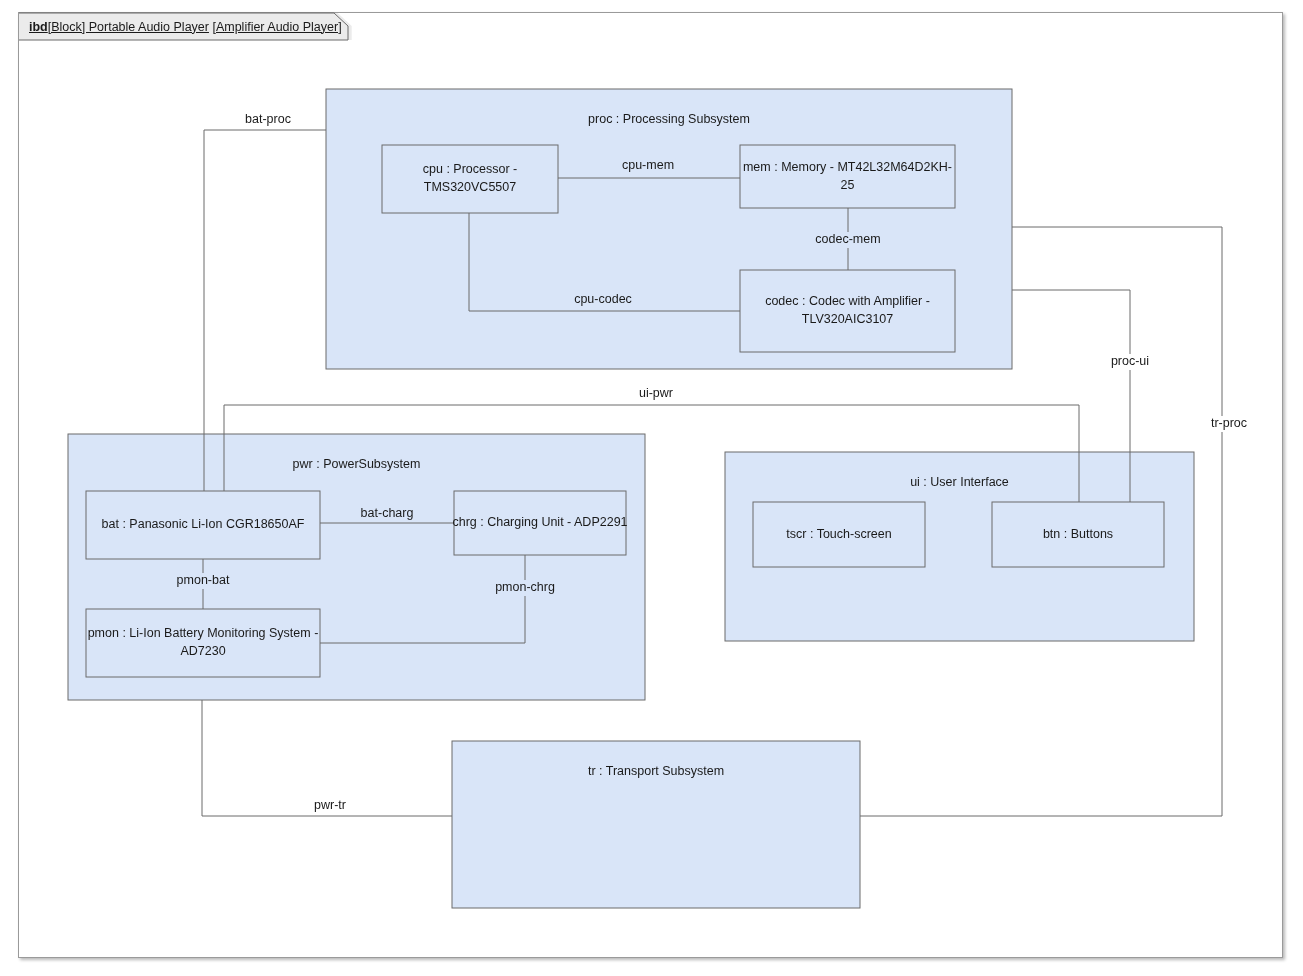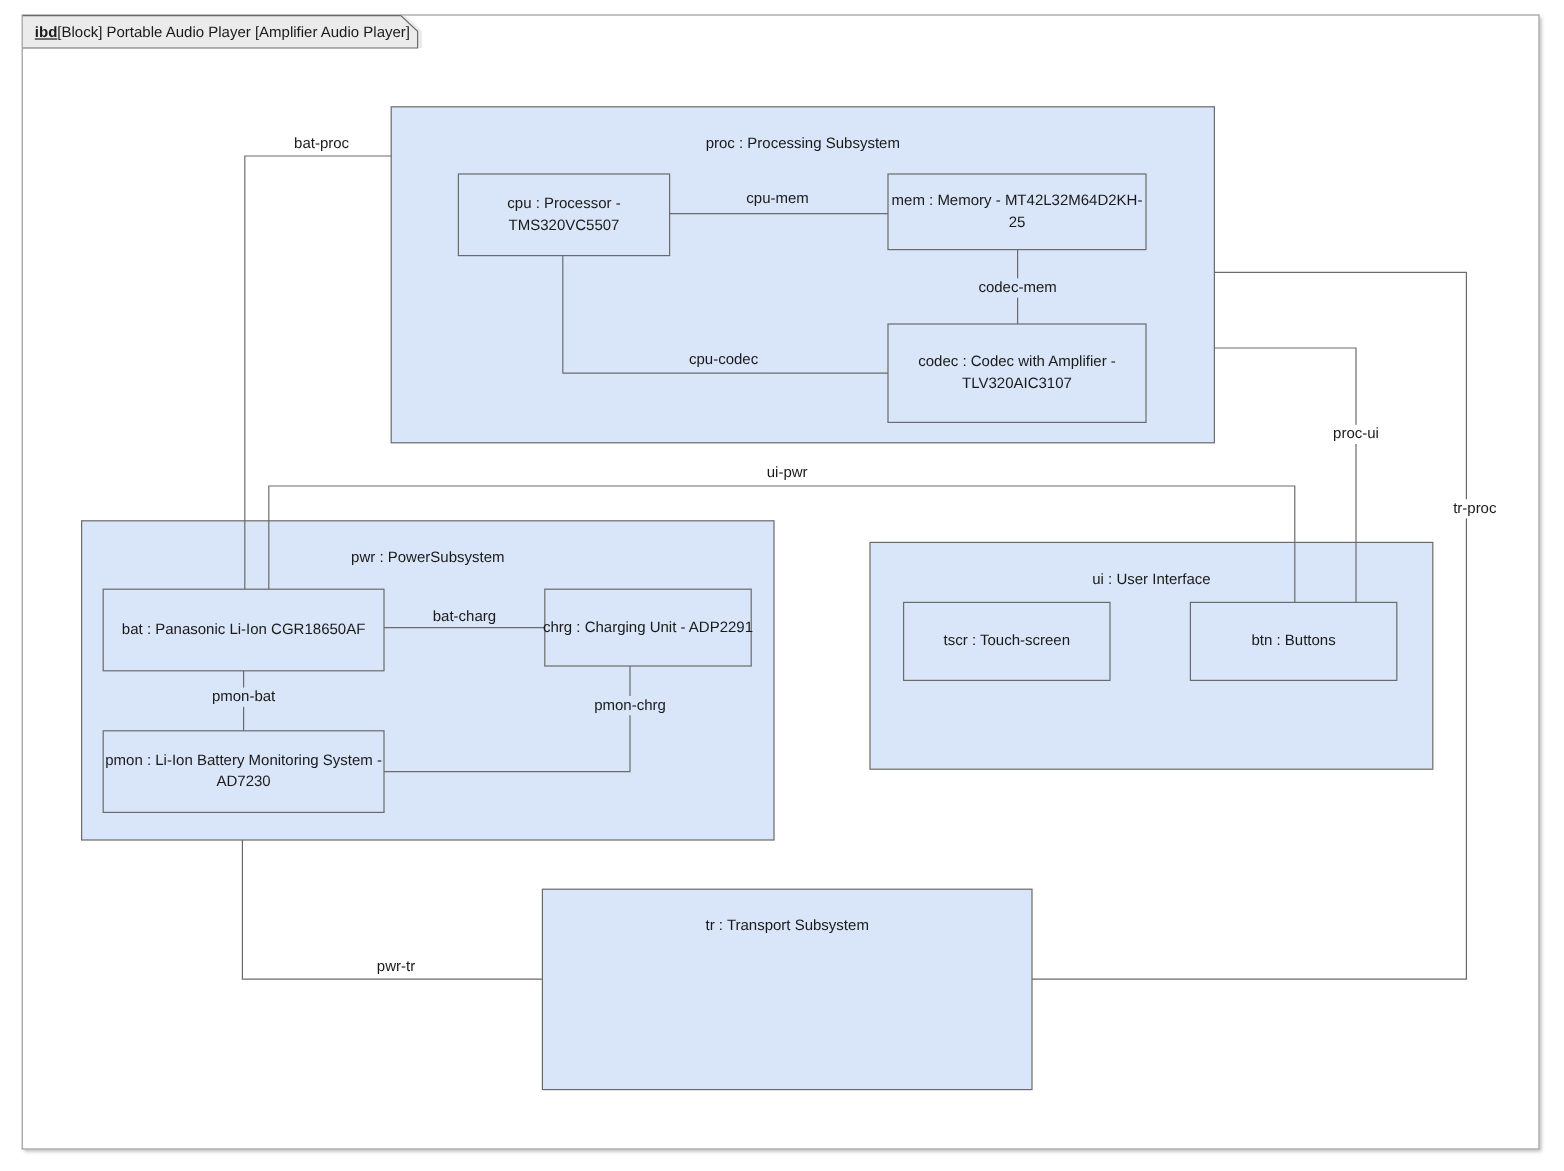--- a/index.html
+++ b/index.html
@@ -43,21 +43,21 @@
     font-size: 12.5px;
     color: #1a1a1a;
     white-space: nowrap;
     clip-path: polygon(0 0, calc(100% - 14px) 0, 100% 48%, 100% 100%, 0 100%);
   }
   .title-banner .kind {
     font-weight: bold;
     margin-right: 0px;
     text-decoration: underline;
   }
-  .title-banner .rest { font-weight: normal; }
+  .title-banner .rest { font-weight: normal; text-decoration: underline; }
 
   
   #diagram-svg {
     position: absolute;
     left: 0;
     top: 0;
     width: 1303px;
     height: 976px;
   }
   .part-rect {

